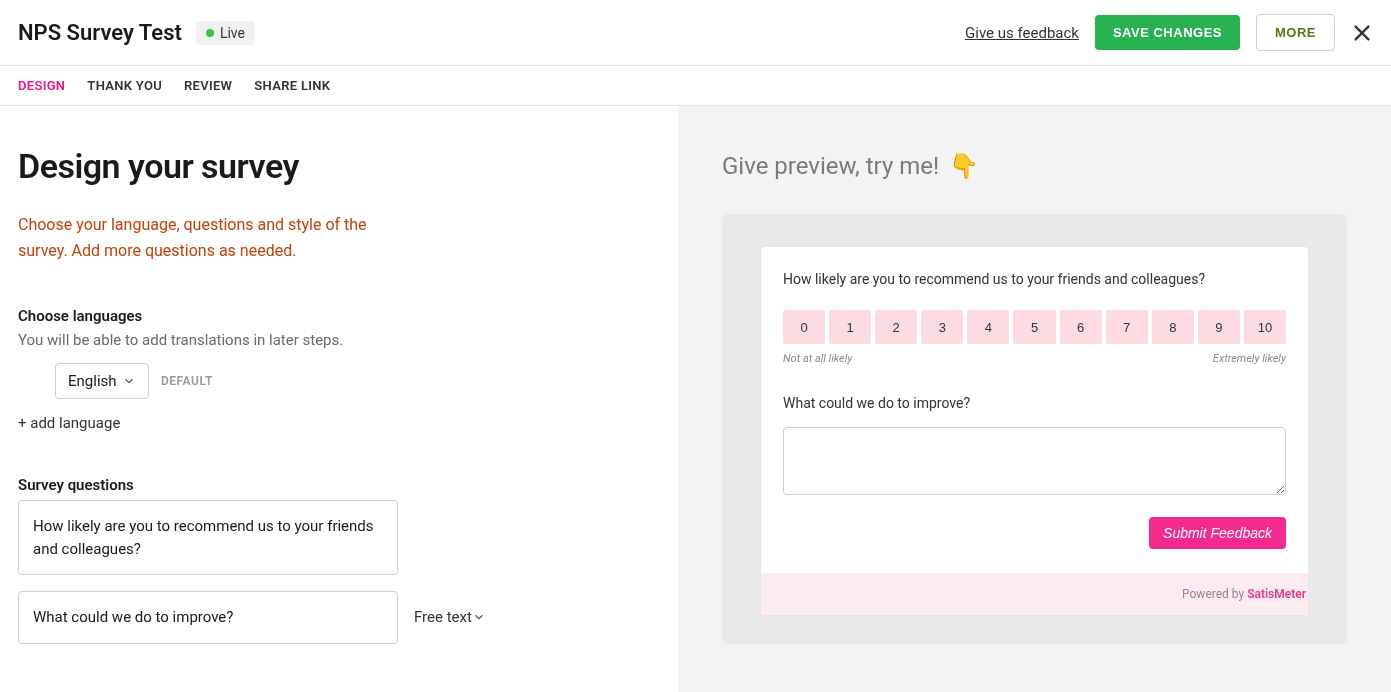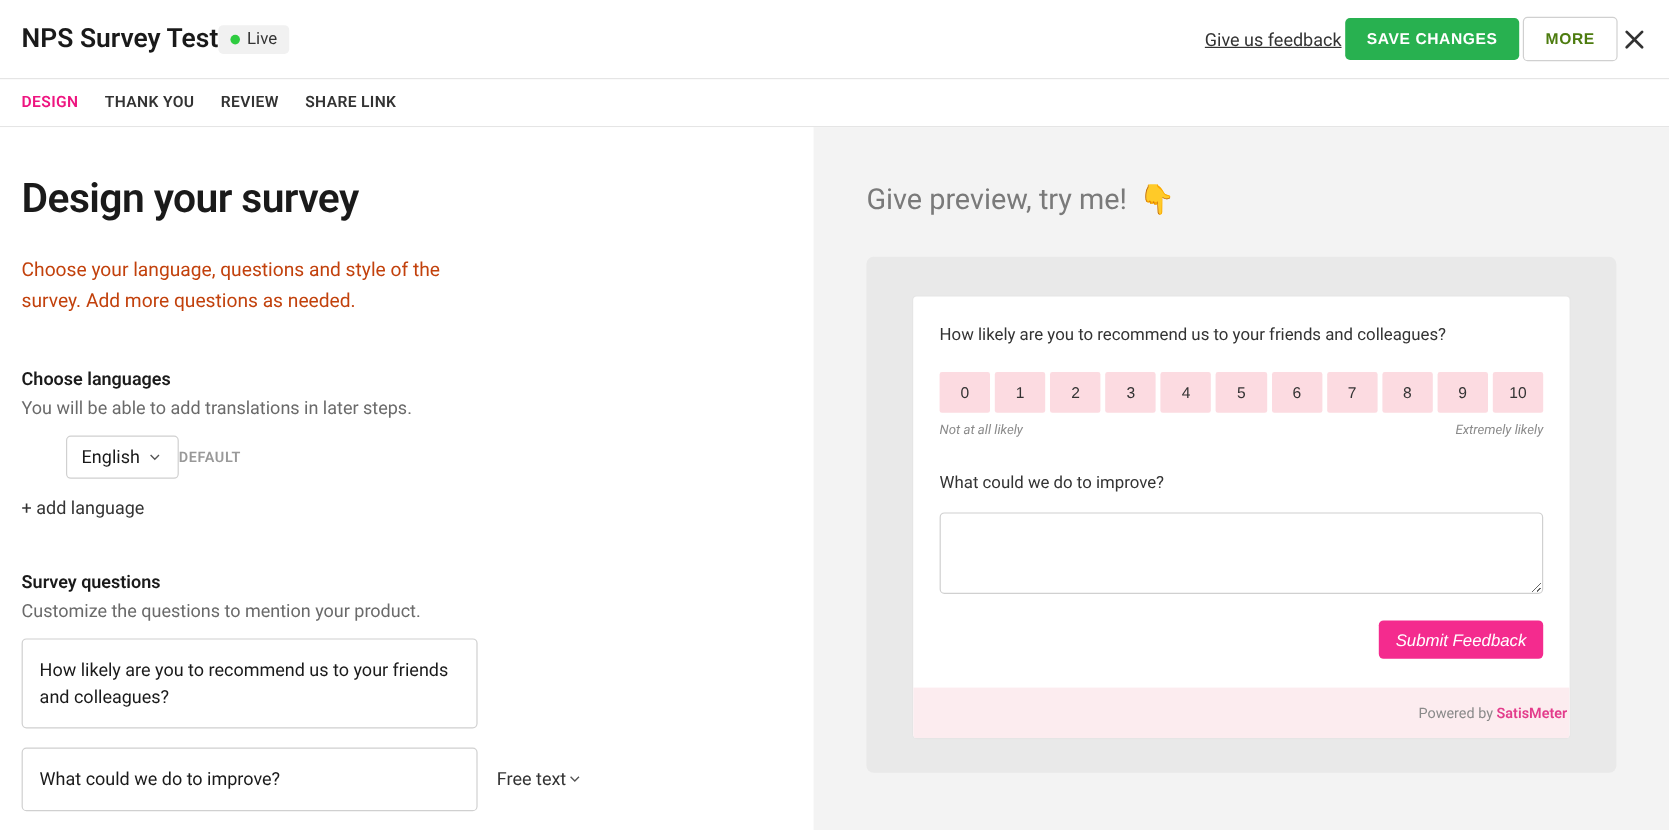--- a/index.html
+++ b/index.html
@@ -1,25 +1,25 @@
 <!DOCTYPE html>
 <html><head>
 <meta charset="utf-8">
 <style>
   * { box-sizing: border-box; }
   html, body { margin:0; padding:0; font-family: -apple-system, BlinkMacSystemFont, "Segoe UI", Roboto, Helvetica, Arial, sans-serif; color:#1a1a1a; }
   body { width:1391px; height:692px; overflow:hidden; background:#fff; }
 
   
   .header { display:flex; align-items:center; justify-content:space-between; padding:14px 18px 14px 18px; border-bottom:1px solid #e5e5e5; }
-  .header-left { display:flex; align-items:center; }
+  .header-left { display:flex; align-items:center; gap:14px; }
   .title { font-size:22px; font-weight:600; }
   .status-pill { display:flex; align-items:center; gap:6px; background:#f1f1f1; border-radius:4px; padding:4px 10px; font-size:14px; color:#333; }
   .dot-live { width:8px; height:8px; border-radius:50%; background:#2ecc40; display:inline-block; }
-  .header-right { display:flex; align-items:center; gap:3px; }
+  .header-right { display:flex; align-items:center; gap:16px; }
   .feedback-link { color:#333; text-decoration:underline; font-size:15px; cursor:pointer; }
   .btn-save { background:#28b150; color:#fff; border:none; padding:10px 18px; font-size:13px; font-weight:600; letter-spacing:.5px; border-radius:4px; cursor:pointer; }
   .btn-more { background:#fff; color:#4d7c0f; border:1px solid #d0d0d0; padding:10px 18px; font-size:13px; font-weight:600; letter-spacing:.5px; border-radius:4px; cursor:pointer; }
   .close-icon { width:22px; height:22px; cursor:pointer; color:#333; }
 
   
   .tabs { display:flex; gap:22px; padding:12px 18px; border-bottom:1px solid #e5e5e5; font-size:13px; font-weight:600; letter-spacing:.3px; }
   .tab { color:#333; cursor:pointer; }
   .tab.active { color:#ee1580; }
 
@@ -27,21 +27,21 @@
   .split { display:flex; height:594px; }
   .left { width:678px; background:#fff; padding:40px 18px 20px 18px; overflow:auto; }
   .right { flex:1; background:#f3f3f3; padding:46px 44px 24px 44px; position:relative; }
 
   
   .h1 { font-size:34px; font-weight:600; margin:0 0 26px 0; letter-spacing:-.5px; }
   .lead { color:#c2410c; font-size:16px; line-height:1.6; max-width:400px; margin-bottom:44px; }
   .section-label { font-size:15px; font-weight:600; margin-bottom:6px; }
   .section-sub { color:#6a6a6a; font-size:15px; margin-bottom:14px; }
 
-  .lang-row { display:flex; align-items:center; margin-bottom:14px;padding-left:37px; }
+  .lang-row { display:flex; align-items:center; gap:12px; margin-bottom:14px;padding-left:37px; }
   .select { display:flex; align-items:center; justify-content:space-between; border:1px solid #d0d0d0; border-radius:4px; padding:8px 12px; font-size:15px; min-width:94px; cursor:pointer; background:#fff; }
   .chev { width:14px; height:14px; }
   .default-badge { font-size:12px; color:#999; letter-spacing:.5px; font-weight:600; }
   .add-lang { font-size:15px; color:#333; cursor:pointer; margin-bottom:40px; display:inline-block; }
 
   .q-card { border:1px solid #d0d0d0; border-radius:4px; padding:14px 14px; font-size:15px; line-height:1.5; margin-bottom:16px; max-width:380px; cursor:pointer; background:#fff; }
   .q-row { display:flex; align-items:center; gap:16px; max-width:520px; }
   .type-select { display:flex; align-items:center; justify-content:space-between; font-size:15px; color:#333; flex:0 0 auto; cursor:pointer; }
 
   
@@ -105,21 +105,20 @@
             <polyline points="6 9 12 15 18 9"></polyline>
           </svg>
       </div>
       <span class="default-badge">DEFAULT</span>
     </div>
     <span class="add-lang">+ add language</span>
 
     <div style="height:4px"></div>
 
     <div class="section-label">Survey questions</div>
-    <div class="section-sub">Customize the questions to mention your product.</div>
 
     <div class="q-card">
       <span>How likely are you to recommend us to your friends and colleagues?</span>
     </div>
 
     <div class="q-row">
       <div class="q-card" style="margin-bottom:0; flex:0 0 380px;">
         <span>What could we do to improve?</span>
       </div>
       <div class="type-select">

